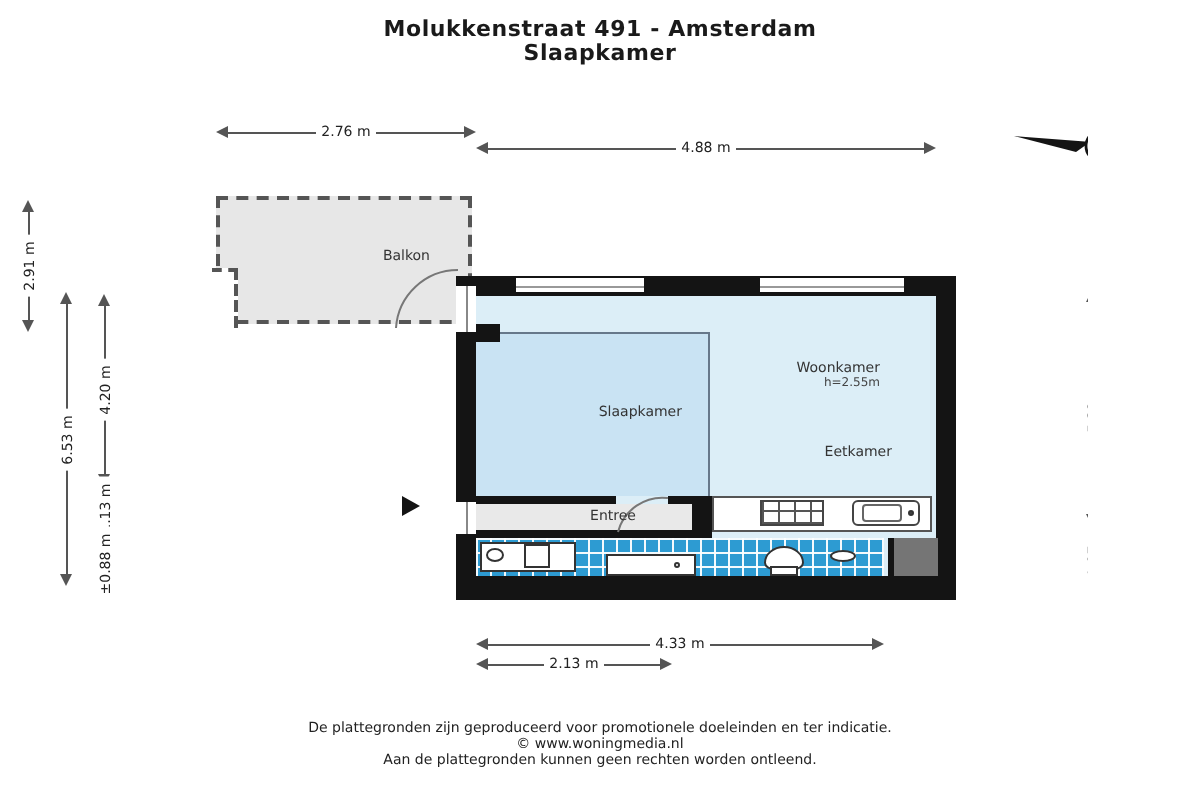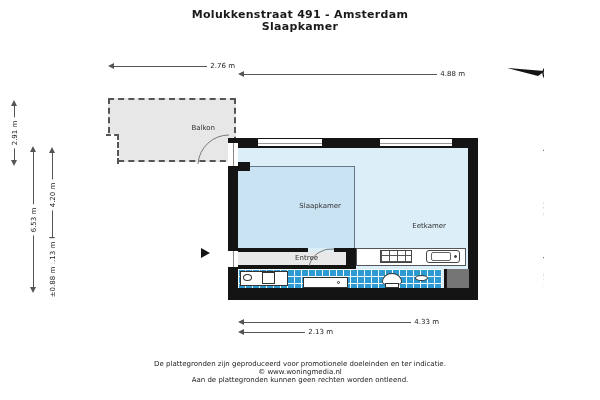--- a/index.html
+++ b/index.html
@@ -9,21 +9,21 @@
   
   .title{position:absolute;left:0;top:9px;width:600px;text-align:center;
          font-weight:bold;font-size:11px;letter-spacing:.3px;color:#1a1a1a;line-height:12px;}
 
   
   .hdim{position:absolute;height:9px;}
   .hdim .dl{position:absolute;left:2px;right:2px;top:4px;border-top:1px solid #555;}
   .hdim .a{position:absolute;top:1px;width:0;height:0;border-top:3.5px solid transparent;border-bottom:3.5px solid transparent;}
   .hdim .al{left:0;border-right:6px solid #555;}
   .hdim .ar{right:0;border-left:6px solid #555;}
-  .hdim .lb{position:absolute;left:0;right:0;top:0;text-align:right;font-size:7px;line-height:9px;color:#222;}
+  .hdim .lb{position:absolute;left:0;right:0;top:0;text-align:center;font-size:7px;line-height:9px;color:#222;}
   .hdim .lb span{background:#fff;padding:0 3px;}
   .vdim{position:absolute;width:9px;}
   .vdim .dl{position:absolute;top:2px;bottom:2px;left:4px;border-left:1px solid #555;}
   .vdim .a{position:absolute;left:1px;width:0;height:0;border-left:3.5px solid transparent;border-right:3.5px solid transparent;}
   .vdim .at{top:0;border-bottom:6px solid #555;}
   .vdim .ab{bottom:0;border-top:6px solid #555;}
   .vdim .lb{position:absolute;top:50%;left:50%;transform:translate(-50%,-50%) rotate(-90deg);
             font-size:7px;color:#222;background:#fff;padding:0 3px;white-space:nowrap;}
 
   
@@ -200,20 +200,24 @@
     </div>
 
   <svg class="overlay" width="600" height="400" viewBox="0 0 600 400">
     <path d="M 198 164 A 31 31 0 0 1 229 135" fill="none" stroke="#777" stroke-width="1"></path>
     <path d="M 309 266 A 23 23 0 0 1 334 249" fill="none" stroke="#777" stroke-width="1"></path>
   </svg>
 
   <div class="arrow-right" style="left:201px;top:248px"></div>
 
   <div class="rlabel" style="left:251px;top:202px;width:90px">Slaapkamer</div>
+  <div class="rlabel" style="left:360px;top:180px;width:80px">
+    <div>Woonkamer</div>
+    <div class="sub">h=2.55m</div>
+  </div>
   <div class="rlabel" style="left:370px;top:222px;width:76px">Eetkamer</div>
   <div class="rlabel" style="left:252px;top:254px;width:66px">Entree</div>
 
   <div class="footer">
     <div>De plattegronden zijn geproduceerd voor promotionele doeleinden en ter indicatie.</div>
     <div>© www.woningmedia.nl</div>
     <div>Aan de plattegronden kunnen geen rechten worden ontleend.</div>
   </div>
 
 </div>

